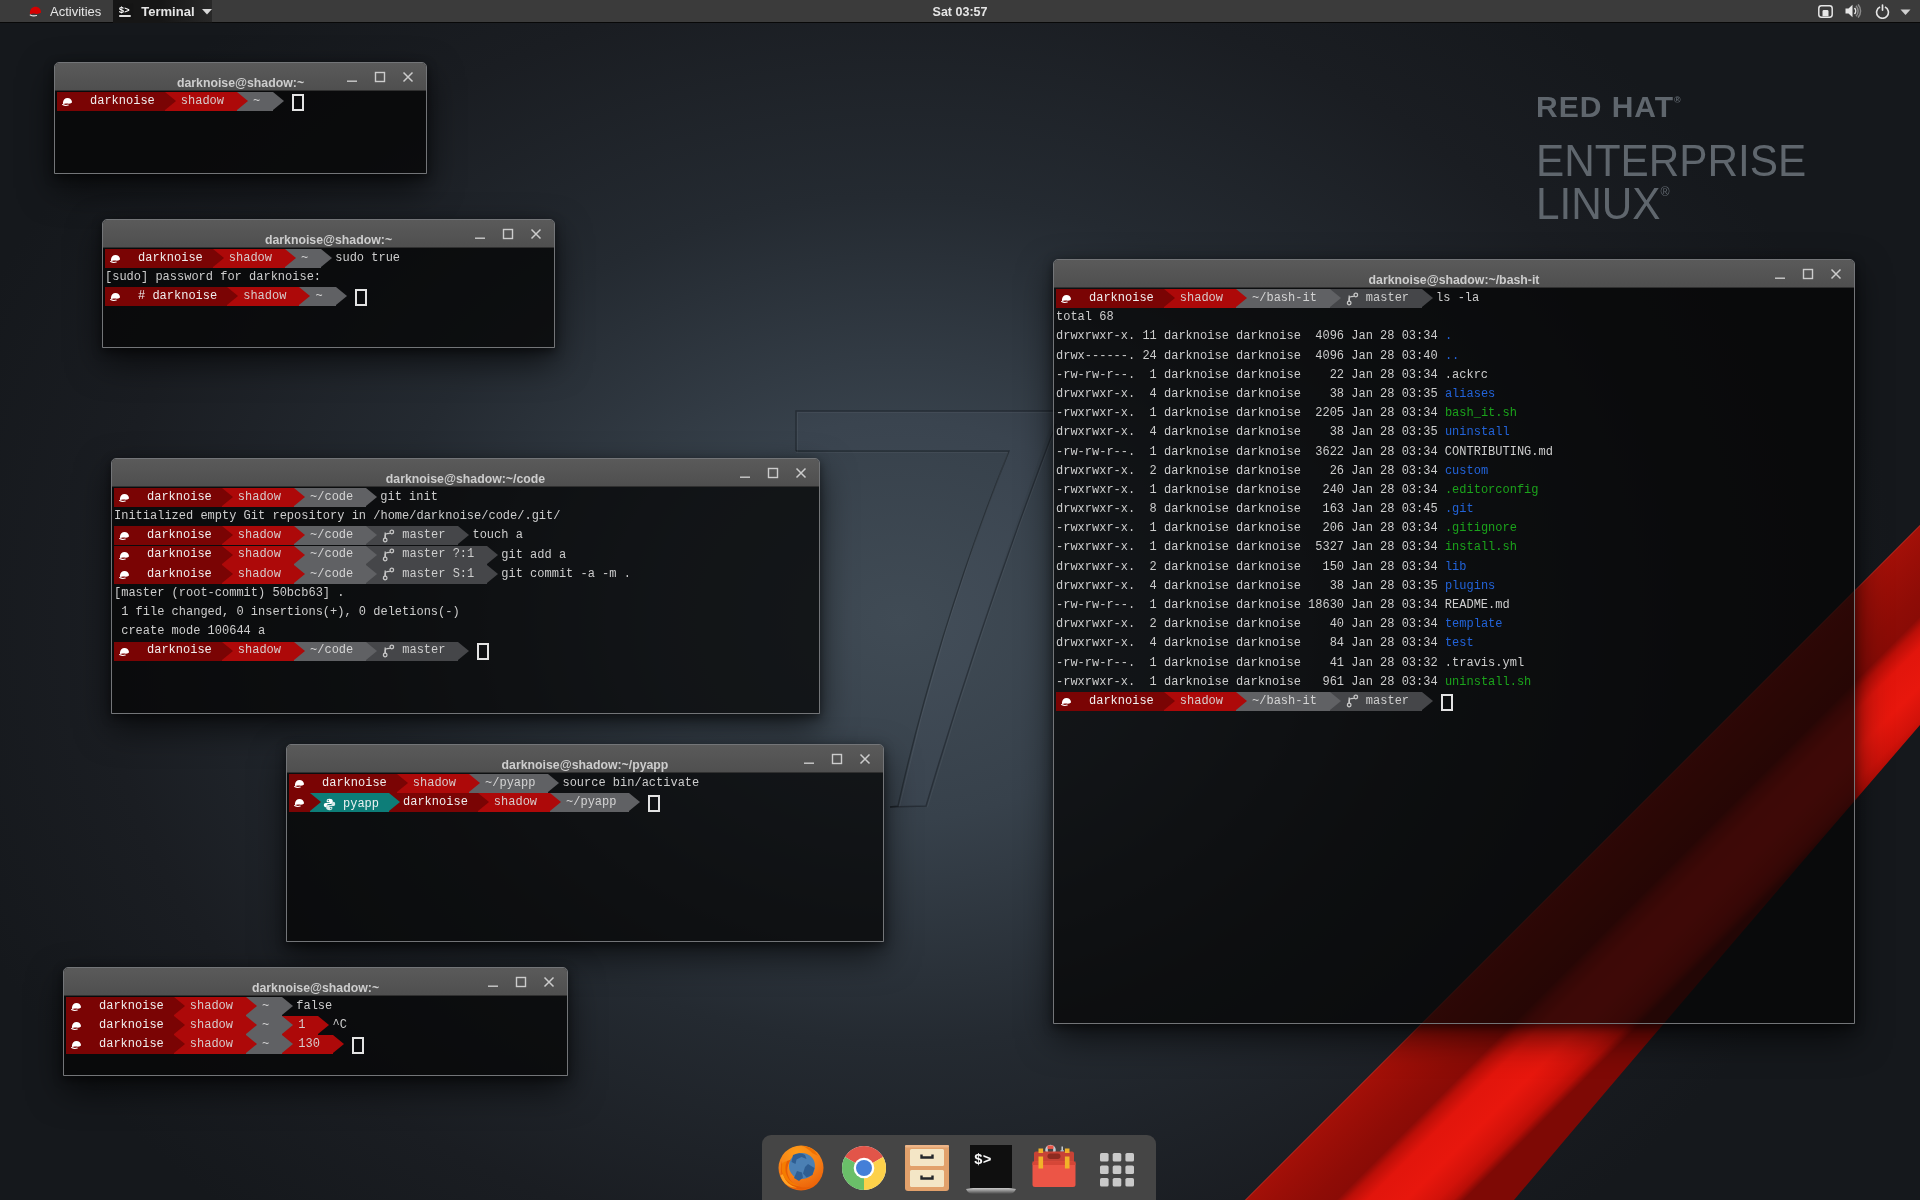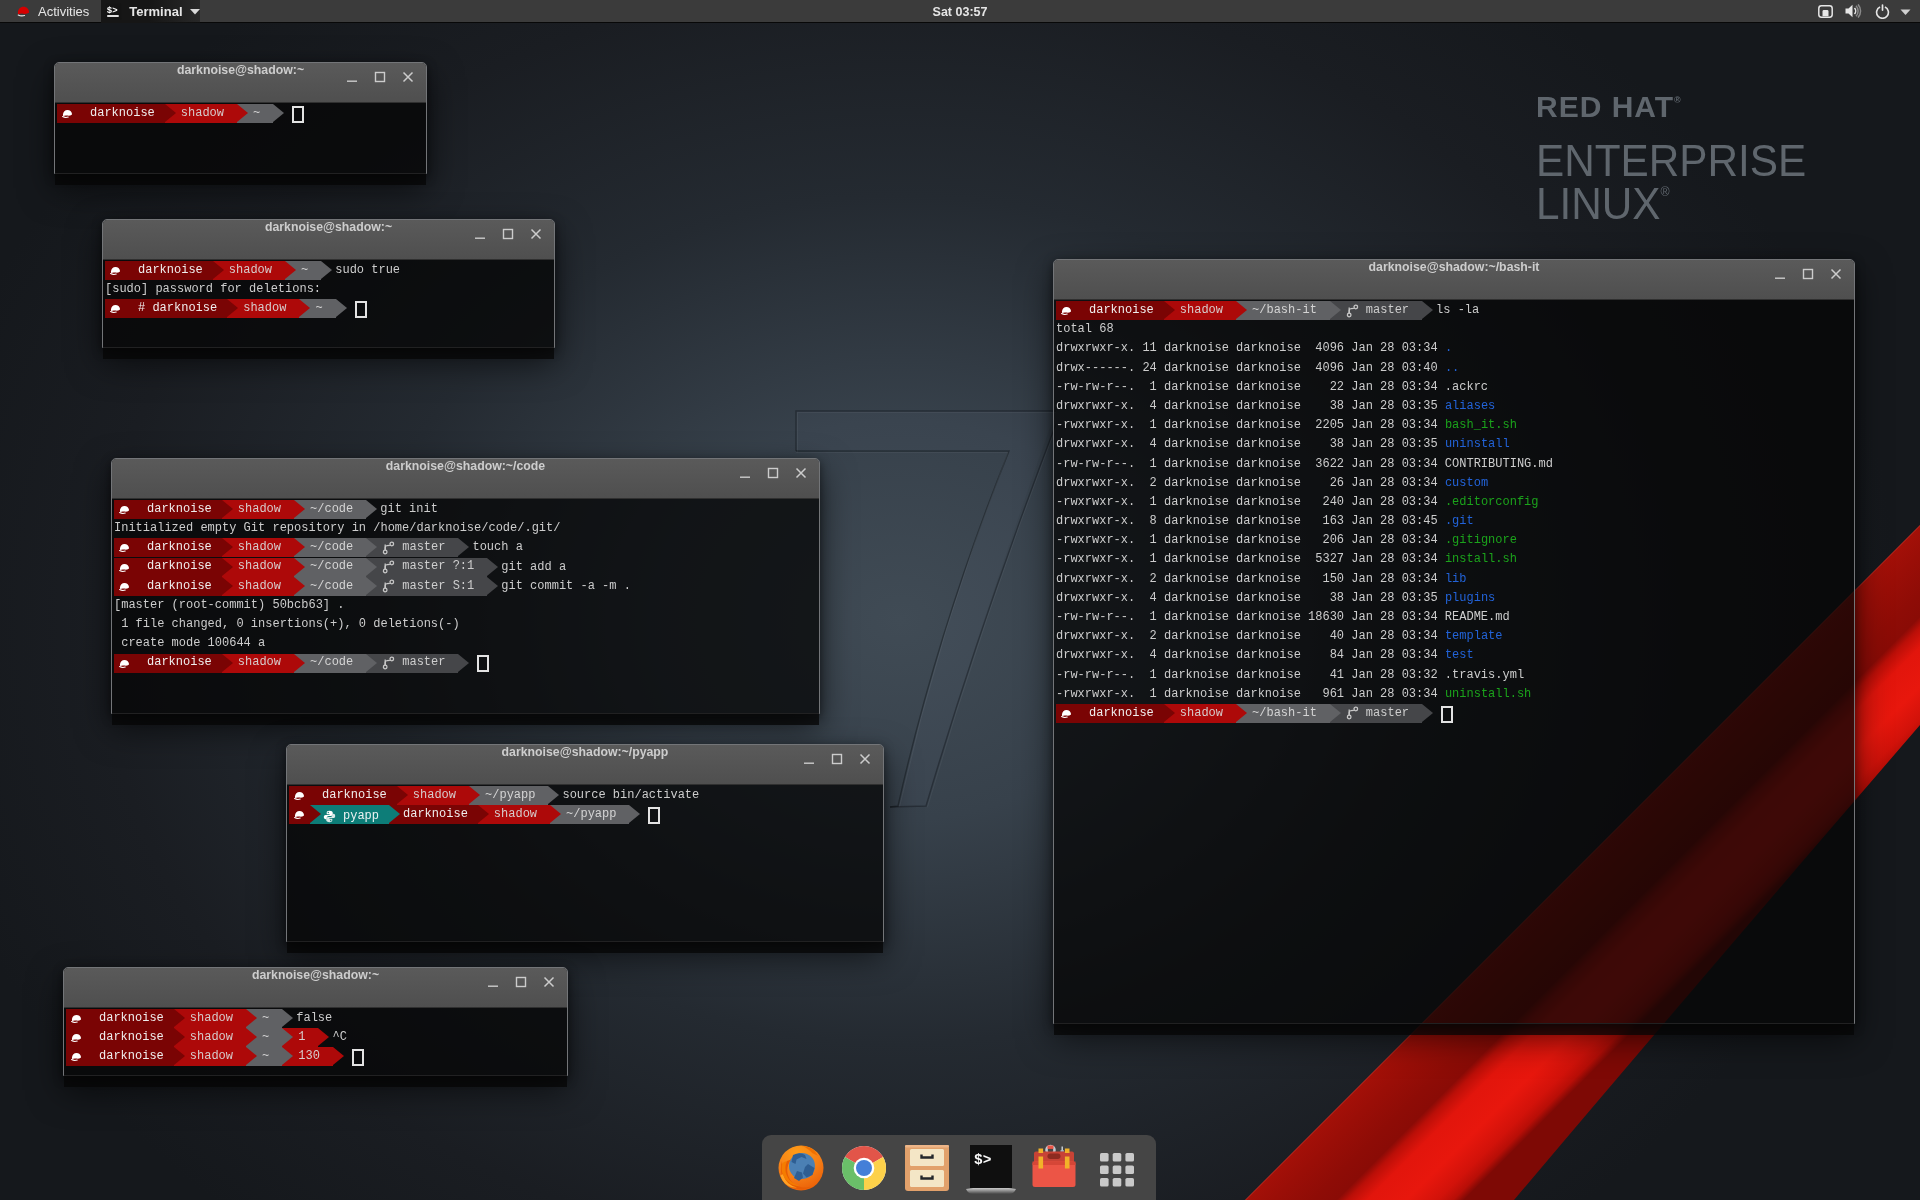--- a/index.html
+++ b/index.html
@@ -1,35 +1,35 @@
 <!DOCTYPE html>
 <html><head><meta charset="utf-8"><style>
 *{margin:0;padding:0;box-sizing:border-box}
 html,body{width:1920px;height:1200px;overflow:hidden;background:#16181c;font-family:"Liberation Sans",sans-serif}
 #stage{position:relative;width:1920px;height:1200px;overflow:hidden;opacity:0.999}
 #bg{position:absolute;left:0;top:0}
 
 #topbar{position:absolute;left:0;top:0;width:1920px;height:23px;background:#3b3b3b;border-bottom:1px solid #080808;color:rgba(232,232,232,0.99);font-size:13px;z-index:50}
-#tb-left{position:absolute;left:4px;top:0;height:23px;display:flex;}
+#tb-left{position:absolute;left:16px;top:0;height:23px;display:flex;}
 #activities{display:flex;align-items:center;gap:7px;padding:0 12px;height:23px}
 #appmenu{display:flex;align-items:center;height:23px;padding-left:4px;background:linear-gradient(90deg,#161616 0,#161616 48px,rgba(22,22,22,0.55) 95px,rgba(22,22,22,0) 160px)}
 #clock{position:absolute;left:0;top:0;width:1920px;height:23px;display:flex;align-items:center;justify-content:center;font-weight:bold;font-size:12.5px}
 #tb-right{position:absolute;right:0;top:0;height:23px;width:130px}
 .tbicon{position:absolute}
 
 #rhlogo{position:absolute;left:1536px;top:0;color:rgba(96,103,110,0.99);z-index:1}
 #rhlogo div{position:absolute;left:0;white-space:nowrap}
 #rh1{font-size:30px;font-weight:bold;letter-spacing:1px;line-height:32px;top:84px}
 #rh1 sup{font-size:9px;vertical-align:14px}
 #rh2{font-size:44.5px;line-height:44px;letter-spacing:0px;transform:scaleX(0.95);transform-origin:left;top:139px}
 #rh3{font-size:44.5px;line-height:44px;letter-spacing:0px;transform:scaleX(0.95);transform-origin:left;top:170px}
 #rh3 sup{font-size:13px;vertical-align:23px;letter-spacing:0}
 
 .win{position:absolute;border-radius:5px 5px 0 0;border:1px solid #737578;box-shadow:0 14px 34px rgba(0,0,0,.62),0 3px 10px rgba(0,0,0,.5);z-index:10}
-.tbar{height:40px;border-radius:4px 4px 0 0;background:linear-gradient(#5a5a5a,#4f4f4f);border-bottom:1px solid #303030;position:relative;display:flex;align-items:flex-start;justify-content:center}
+.tbar{height:28px;border-radius:4px 4px 0 0;background:linear-gradient(#5a5a5a,#4f4f4f);border-bottom:1px solid #303030;position:relative;display:flex;align-items:flex-end;justify-content:center}
 .tbar .ttl{color:rgba(206,206,206,0.99);font-size:12.3px;font-weight:bold;font-family:"Liberation Sans",sans-serif}
 .wbtns{position:absolute;right:4px;top:0;height:28px;display:flex;align-items:center}
 .wbtn{width:28px;height:28px;display:flex;align-items:center;justify-content:center}
 .term{background:rgba(6,6,6,0.75);font-family:"Liberation Mono",monospace;font-size:12px;line-height:19.2px;color:rgba(207,207,207,0.99);padding:1px 0 0 2px;overflow:hidden}
 .ln{height:19.2px;white-space:pre}
 .pl{display:flex;height:19.2px;align-items:stretch;white-space:pre}
 .sg{position:relative;display:flex;align-items:center;height:19px;flex:0 0 auto;padding:0 13px 0 16px;opacity:0.999}
 .sg.r1{padding:0 10px 0 4px}
 .sg.ri{padding:0 4px}
 .hat{margin-right:16px;flex:0 0 auto}
@@ -186,21 +186,21 @@
               <path d="M1.5,1.5 l9,9 M10.5,1.5 l-9,9" stroke="#cccccc" stroke-width="1.5"></path>
             </svg>
           </div>
     </div>
   </div>
   <div class="term" style="height:99px">
     <div class="pl"><span class="sg r1"><svg class="hat" width="13" height="13" viewBox="0 0 14 14">
               <path d="M2.1,8.0 C2.3,5.0 4.3,3.1 7,3.1 c2.6,0 4.5,1.6 4.8,4.1 c0.05,0.5 0,0.9 -0.2,1.1 c-1.5,1.0 -3.1,1.3 -4.9,0.9 c-1.5,-0.33 -3,-0.15 -4.3,0.55 c-0.3,-0.3 -0.35,-1 -0.3,-1.75 z" fill="#fff"></path>
               <path d="M1.7,10.3 c1.8,1.0 3.8,1.2 6.1,0.55" stroke="#fff" stroke-width="1.1" fill="none" stroke-linecap="round"></path>
             </svg>darknoise</span><span class="sg r2">shadow</span><span class="sg gy">~</span><span class="cmd">sudo true</span></div>
-    <div class="ln">[sudo] password for deletions:</div>
+    <div class="ln">[sudo] password for darknoise:</div>
     <div class="pl"><span class="sg r1"><svg class="hat" width="13" height="13" viewBox="0 0 14 14">
               <path d="M2.1,8.0 C2.3,5.0 4.3,3.1 7,3.1 c2.6,0 4.5,1.6 4.8,4.1 c0.05,0.5 0,0.9 -0.2,1.1 c-1.5,1.0 -3.1,1.3 -4.9,0.9 c-1.5,-0.33 -3,-0.15 -4.3,0.55 c-0.3,-0.3 -0.35,-1 -0.3,-1.75 z" fill="#fff"></path>
               <path d="M1.7,10.3 c1.8,1.0 3.8,1.2 6.1,0.55" stroke="#fff" stroke-width="1.1" fill="none" stroke-linecap="round"></path>
             </svg># darknoise</span><span class="sg r2">shadow</span><span class="sg gy">~</span><span class="cur"></span></div>
   </div>
 </div>
 
 <div class="win" style="left:111px;top:458px;width:709px;height:256px">
   <div class="tbar">
         <span class="ttl">darknoise@shadow:~/code</span>

